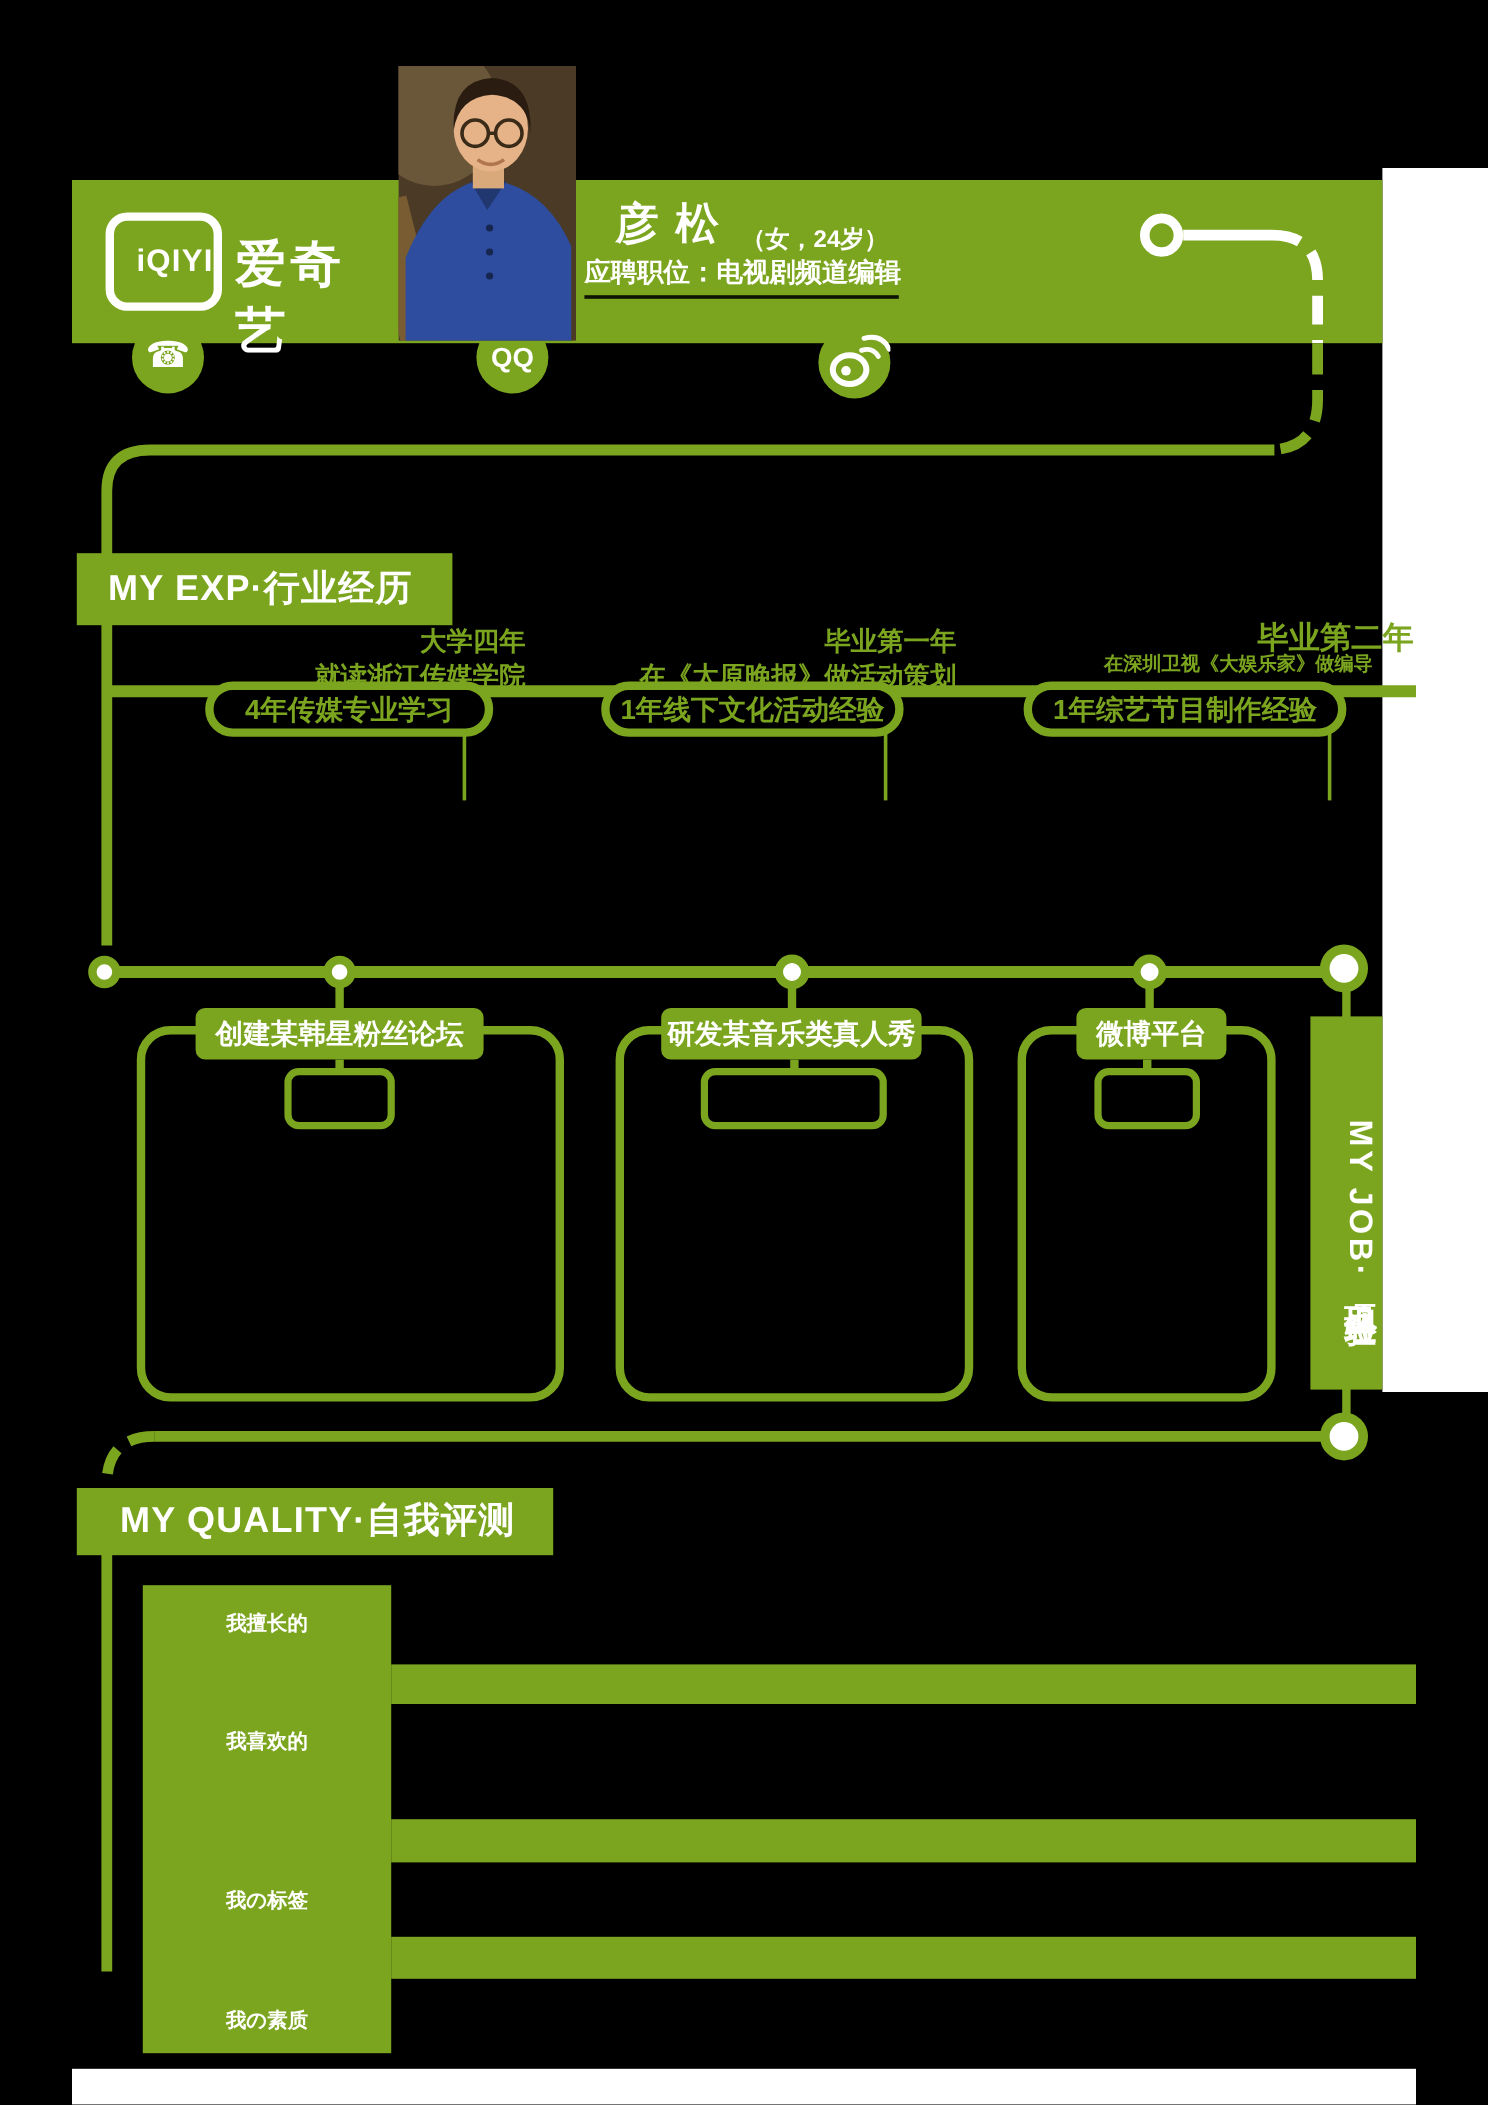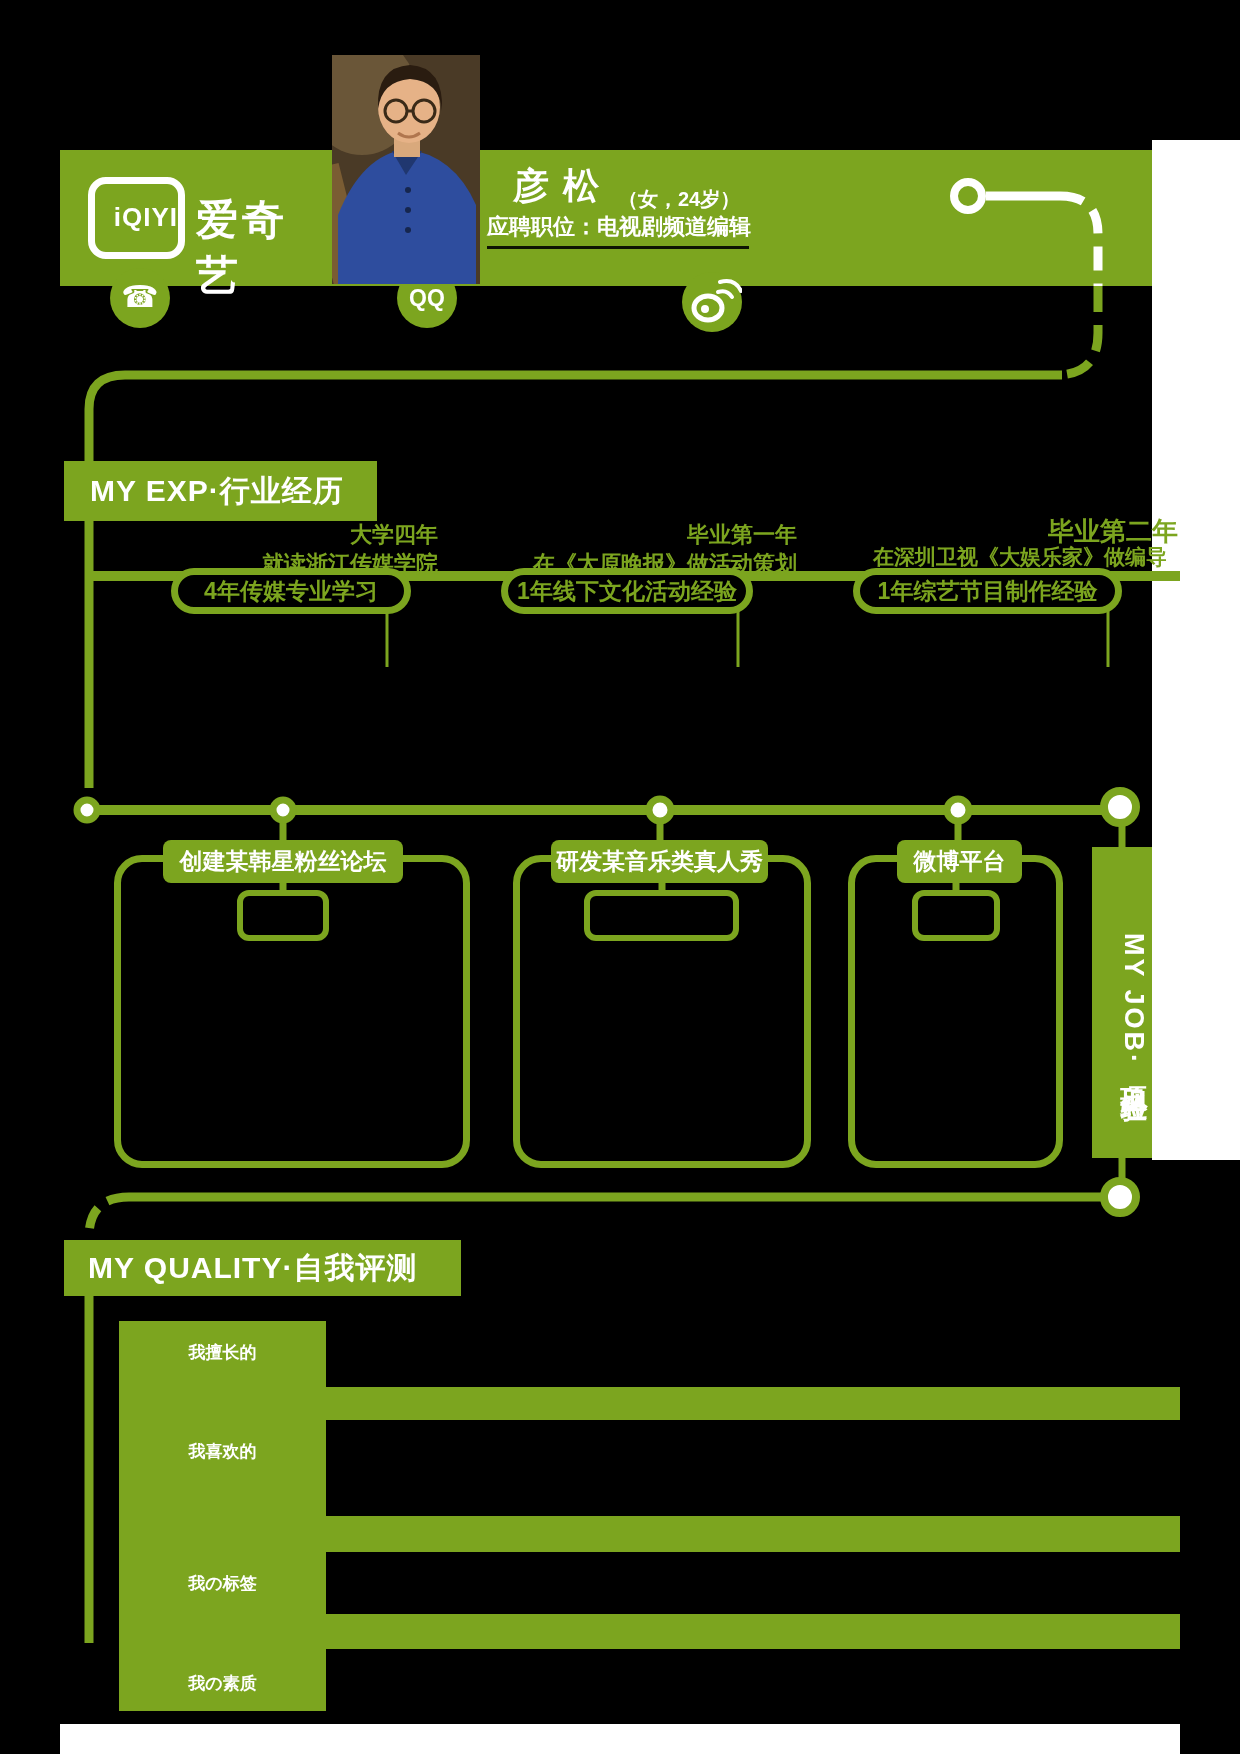--- a/index.html
+++ b/index.html
@@ -120,21 +120,21 @@
 
   <div class="abs green" style="left:64px;top:425px;width:313px;height:60px;margin-top:36px;">
     <div class="wtxt" style="font-size:30px;line-height:60px;padding-left:26px;letter-spacing:1px;">MY EXP·行业经历</div>
   </div>
 
   <div class="abs gtxt center" style="left:138px;top:494px;width:300px;font-size:22px;">大学四年</div>
   <div class="abs gtxt center" style="left:138px;top:523px;width:300px;font-size:22px;">就读浙江传媒学院</div>
   <div class="abs gtxt center" style="left:457px;top:494px;width:340px;font-size:22px;">毕业第一年</div>
   <div class="abs gtxt center" style="left:457px;top:523px;width:340px;font-size:22px;">在《太原晚报》做活动策划</div>
   <div class="abs gtxt center" style="left:798px;top:488px;width:380px;font-size:26px;">毕业第二年</div>
-  <div class="abs gtxt center" style="left:787px;top:517px;width:380px;font-size:21px;">在深圳卫视《大娱乐家》做编导</div>
+  <div class="abs gtxt center" style="left:764px;top:517px;width:380px;font-size:16px;">在深圳卫视《大娱乐家》做编导</div>
 
   <div class="pill" style="left:171px;width:240px;">4年传媒专业学习</div>
   <div class="pill" style="left:501px;width:252px;">1年线下文化活动经验</div>
   <div class="pill" style="left:853px;width:269px;">1年综艺节目制作经验</div>
 
   <div class="projbox" style="left:114px;width:356px;"></div>
   <div class="projbox" style="left:513px;width:298px;"></div>
   <div class="projbox" style="left:848px;width:215px;"></div>
 
   <div class="ptitle" style="left:163px;width:240px;">创建某韩星粉丝论坛</div>
@@ -143,21 +143,21 @@
 
   <div class="pinner" style="left:237px;width:92px;"></div>
   <div class="pinner" style="left:584px;width:155px;"></div>
   <div class="pinner" style="left:912px;width:88px;"></div>
 
   <div class="abs green" style="left:1092px;top:847px;width:60px;height:311px;">
     <div class="wtxt" style="writing-mode:vertical-rl;font-size:27px;letter-spacing:3px;margin:14px auto 0 auto;height:290px;width:60px;text-align:center;">MY JOB·项目经验</div>
   </div>
 
   <div class="abs green" style="left:64px;top:1240px;width:397px;height:56px;">
-    <div class="wtxt" style="font-size:30px;line-height:56px;padding-left:24px;letter-spacing:1px;">MY QUALITY·自我评测</div>
+    <div class="wtxt" style="font-size:30px;line-height:56px;padding-left:36px;letter-spacing:1px;">MY QUALITY·自我评测</div>
   </div>
 
   <div class="abs green" style="left:119px;top:1321px;width:207px;height:390px;"></div>
 
   <div class="qlabel" style="top:1341px;">我擅长的</div>
   <div class="qlabel" style="top:1440px;">我喜欢的</div>
   <div class="qlabel" style="top:1572px;">我の标签</div>
   <div class="qlabel" style="top:1672px;">我の素质</div>
 
   <div class="qrow" style="top:1387px;height:33px;"></div>

